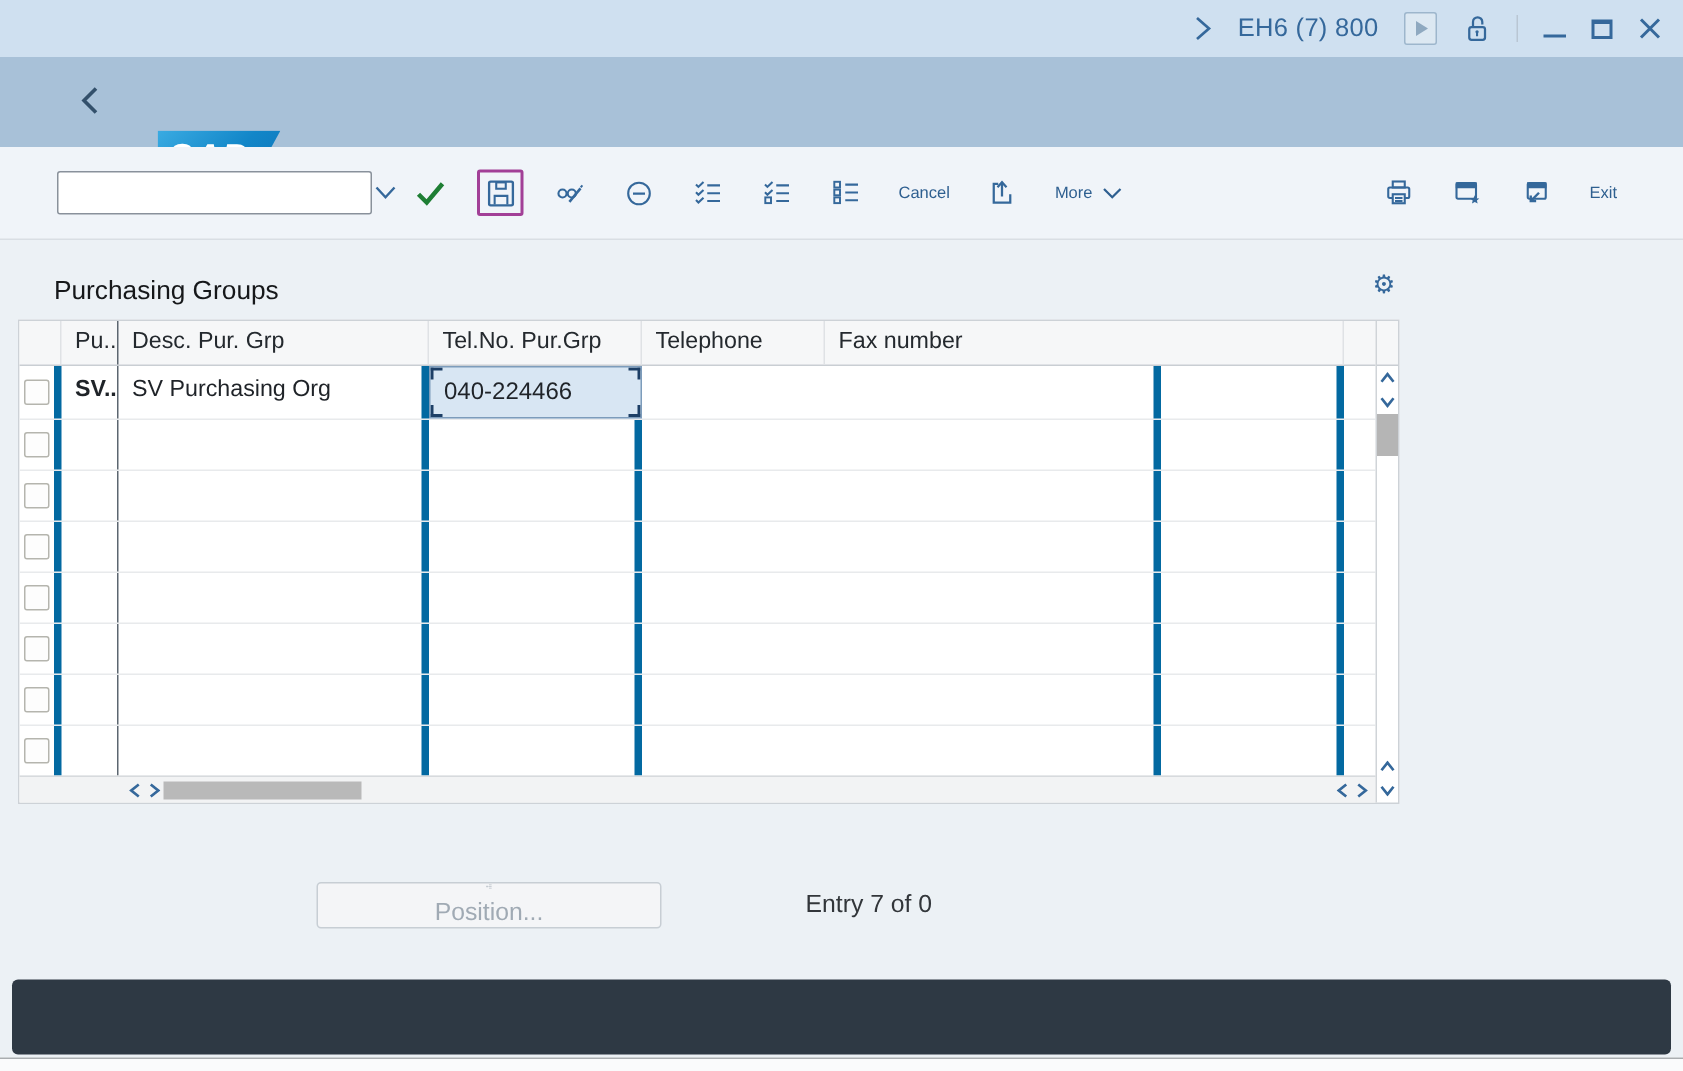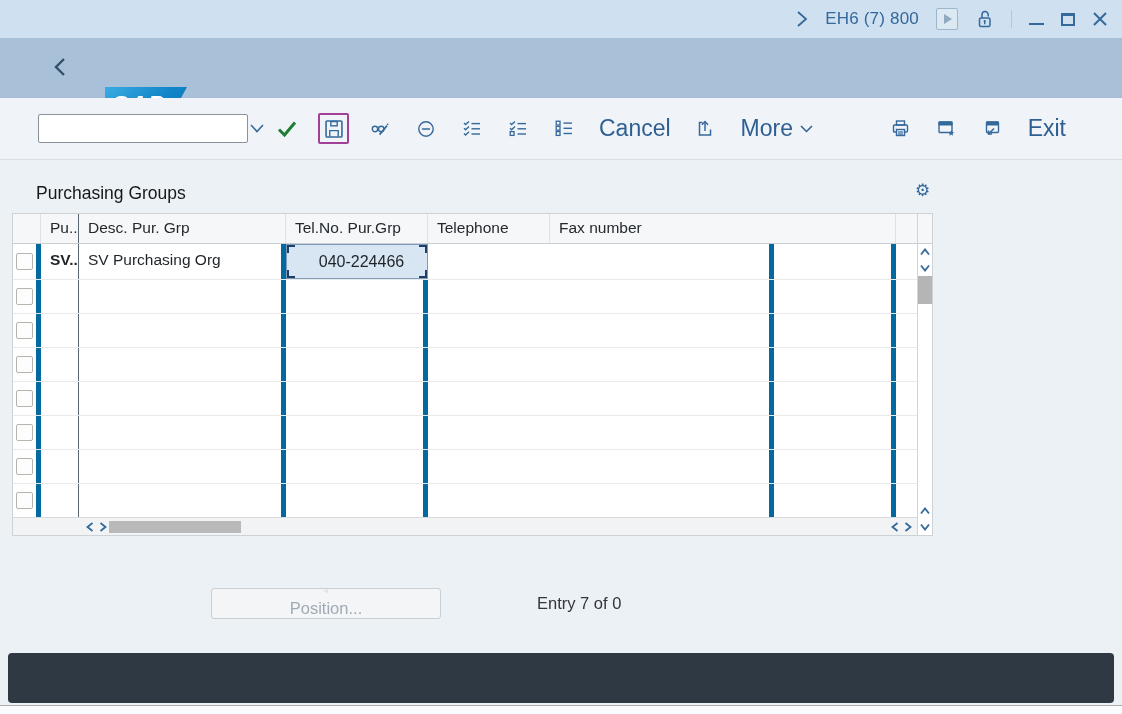--- a/index.html
+++ b/index.html
@@ -71,21 +71,21 @@
     flex:1; border:none; outline:none; height:100%; padding:0 6px;
     font-size:15px; font-family:inherit; background:transparent;
   }
   .cmd-dd{ width:30px; height:100%; display:flex; align-items:center; justify-content:center; cursor:pointer;}
   .tbtn{
     width:30px; height:30px; display:flex; align-items:center; justify-content:center;
     margin:0 8px; cursor:pointer; flex:none;
   }
   .tbtn.save-hl{ border:2.5px solid var(--purple); border-radius:2px; width:31px; height:31px;}
   .ttext{
-    font-size:23px; color:#2e5f90; margin:0 12px; cursor:pointer; white-space:nowrap;
+    font-size:11px; color:#2e5f90; margin:0 12px; cursor:pointer; white-space:nowrap;
     display:flex; align-items:center; gap:7px;
   }
   .tb-grp-right{ margin-left:auto; display:flex; align-items:center; }
 
   
   .content{
     position:absolute; left:0; top:160px; width:1122px; height:545px;
     background:#ecf1f5;
   }
   .section-title{
@@ -131,21 +131,20 @@
       linear-gradient(#1d3f66,#1d3f66) left top/2px 8px no-repeat,
       linear-gradient(#1d3f66,#1d3f66) right top/8px 2px no-repeat,
       linear-gradient(#1d3f66,#1d3f66) right top/2px 8px no-repeat,
       linear-gradient(#1d3f66,#1d3f66) left bottom/8px 2px no-repeat,
       linear-gradient(#1d3f66,#1d3f66) left bottom/2px 8px no-repeat,
       linear-gradient(#1d3f66,#1d3f66) right bottom/8px 2px no-repeat,
       linear-gradient(#1d3f66,#1d3f66) right bottom/2px 8px no-repeat,
       #d8e6f3;
     border:1px solid #7d9cbb;
     font-size:16px;
-    text-align:center;
   }
 
   
   .hscroll{
     height:18px; background:#f2f3f4; border-top:1px solid #d7dadd;
     display:flex; align-items:center;
   }
   .hs-spacer{ width:70px; height:100%; }
   .hs-btn{ width:13px; height:100%; display:flex; align-items:center; justify-content:center; cursor:pointer;}
   .hs-thumb{ width:132px; height:12px; background:#b9b9b9; cursor:grab; }
@@ -342,21 +341,21 @@
       </svg>
     </span>
     <span class="tbtn">
       <svg width="19" height="19" viewBox="0 0 19 19">
         <rect x="3.5" y="3" width="12" height="10.5" rx="1" fill="none" stroke="#35689b" stroke-width="1.4"></rect>
         <rect x="3.5" y="3" width="12" height="3" fill="#35689b" stroke="#35689b" stroke-width="1"></rect>
         <line x1="11" y1="9.5" x2="5.5" y2="15" stroke="#35689b" stroke-width="1.6"></line>
         <polyline points="5.5,11.4 5.5,15 9.1,15" fill="none" stroke="#35689b" stroke-width="1.6"></polyline>
       </svg>
     </span>
-    <span class="ttext" style="margin-right:12px;">Exit</span>
+    <span class="ttext" style="margin-right:0;">Exit</span>
   </div>
 </div>
 
 <div class="content">
   <div class="section-title">Purchasing Groups</div>
   <span class="gear-btn">⚙</span>
 
   <div class="table-outer">
     <div class="table-main">
       <div class="thead">

